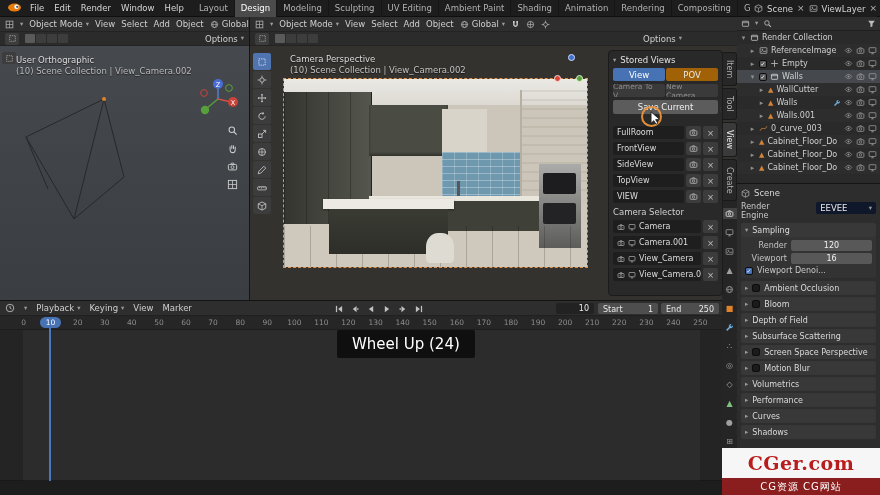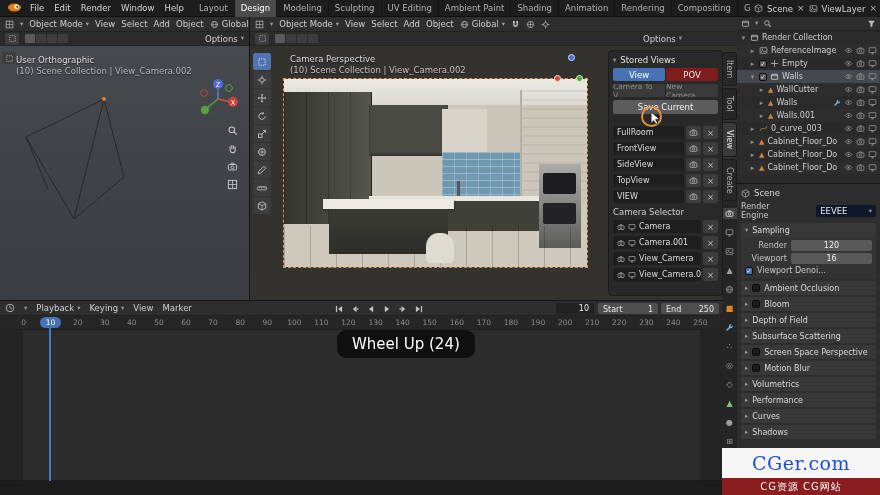--- a/index.html
+++ b/index.html
@@ -41,21 +41,21 @@
 #tools .tb.on{background:#4f74b0;color:#fff}
 
 #camframe{position:absolute;left:33px;top:61px;width:305px;height:190px;border:1px dashed #e2944a;z-index:1}
 #kitchen{position:absolute;inset:0;overflow:hidden;background:#cfc9bd}
 #kitchen div{position:absolute}
 
 #nview{position:absolute;left:608px;top:50px;width:115px;height:246px;background:rgba(41,41,41,.97);
   border:1px solid #1b1b1b;border-radius:4px;padding:4px;z-index:4;display:flex;flex-direction:column;gap:3px}
 .nv-title{display:flex;gap:4px;align-items:center;color:#e2e2e2}
 .btnrow{display:flex;gap:1px}
-.nbtn{flex:1;height:13px;background:#7f1d1d;border-radius:2px;display:flex;align-items:center;justify-content:center;color:#e8e8e8;overflow:hidden}
+.nbtn{flex:1;height:13px;background:#a16207;border-radius:2px;display:flex;align-items:center;justify-content:center;color:#e8e8e8;overflow:hidden}
 .nbtn.blue{background:#4772b3;color:#fff}
 .nbtn.dim{background:#3a3a3a;color:#8d8d8d;font-size:7.5px}
 .savebtn{height:14px;background:#5c5c5c;border-radius:2px;display:flex;align-items:center;justify-content:center;color:#f2f2f2}
 .vrow{display:flex;gap:2px;align-items:center}
 .vfld{flex:1;height:13px;background:#1e1e1e;border-radius:2px;display:flex;align-items:center;padding:0 4px;color:#dcdcdc;gap:3px;overflow:hidden;font-size:8px}
 .sqbtn{width:15px;height:13px;background:#3c3c3c;border-radius:2px;display:flex;align-items:center;justify-content:center;color:#bdbdbd;flex:none}
 .nv-label{color:#cfcfcf;margin-top:1px}
 #ntabs{position:absolute;left:723px;top:52px;width:14px;z-index:3;display:flex;flex-direction:column;gap:2px}
 .ntab{writing-mode:vertical-rl;background:#272727;border:1px solid #191919;border-left:none;color:#b0b0b0;
   padding:7px 0;border-radius:0 3px 3px 0;display:flex;align-items:center;justify-content:center;font-size:8px}
@@ -70,21 +70,21 @@
 .orics{margin-left:auto;display:flex;gap:3px;flex:none;color:#9a9a9a;align-items:center}
 .dis{color:#8f8f8f;font-size:7px;width:7px;text-align:center;flex:none}
 .mesh{color:#cf8438;font-size:7px;flex:none}
 
 #props{position:absolute;left:722px;top:183px;width:158px;height:297px;background:#2d2d2d;border-top:1px solid #141414;display:flex;z-index:2}
 #ptabs{width:15px;background:#252525;display:flex;flex-direction:column;align-items:center;padding-top:5px;gap:8px}
 .ptab{width:15px;height:11px;display:flex;align-items:center;justify-content:center;color:#9f9f9f;font-size:8px}
 .ptab.active{background:#414141;color:#e8e8e8}
 #pbody{flex:1;padding:3px 4px;display:flex;flex-direction:column;gap:3px;overflow:hidden}
 .crumb{display:flex;gap:4px;align-items:center;height:12px;color:#d8d8d8}
-.prow{display:flex;align-items:center;gap:21px}
+.prow{display:flex;gap:21px}
 .plab{color:#c8c8c8;font-size:8px}
 .pdd{width:64px;height:12px;background:#0f172a;border-radius:2px;display:flex;align-items:center;justify-content:space-between;padding:0 4px;color:#e8e8e8;margin-left:auto}
 .sect{height:14px;background:#383838;border-radius:2px;display:flex;align-items:center;gap:4px;padding:0 4px;color:#dadada;font-size:8px;flex:none}
 #sampbody{background:#333;border-radius:0 0 2px 2px;padding:3px 4px;display:flex;flex-direction:column;gap:2px;margin-top:-3px}
 .srow{display:flex;align-items:center;gap:4px}
 .srow .lab{width:42px;text-align:right;color:#c4c4c4;font-size:8px}
 .sfld{flex:1;height:11px;background:#585858;border-radius:2px;display:flex;align-items:center;justify-content:center;color:#f2f2f2;font-size:8px}
 #sections{display:flex;flex-direction:column;gap:2px}
 
 #timeline{position:absolute;left:0;top:300px;width:722px;height:180px;background:#2c2c2c;border-top:1px solid #141414}
@@ -97,26 +97,26 @@
 #ruler{position:absolute;top:15px;left:0;width:722px;height:14px;background:#262626;border-bottom:1px solid #1d1d1d;display:flex;padding-left:10px}
 .tick{width:27.08px;text-align:center;color:#8d8d8d;font-size:7.5px;line-height:14px;flex:none}
 #curpill{position:absolute;left:40px;top:16px;width:21px;height:11px;background:#4772b3;border-radius:6px;color:#fff;
   font-size:7.5px;display:flex;align-items:center;justify-content:center;z-index:2}
 #playhead{position:absolute;left:49px;top:27px;width:2px;height:153px;background:#4a78c0;z-index:1}
 .tledge{position:absolute;top:29px;height:151px;background:rgba(0,0,0,.16)}
 
 #status{position:absolute;left:0;top:480px;width:880px;height:15px;background:#232323;border-top:1px solid #0f0f0f;color:#9c9c9c}
 #status .hint{position:absolute;top:0;height:15px;display:flex;align-items:center;gap:4px}
 
-#cast{position:absolute;left:337px;top:330px;background:rgba(8,8,8,.78);border-radius:9px;padding:5px 15px;color:#fff;font-size:15px;z-index:6;white-space:nowrap}
+#cast{position:absolute;left:337px;top:330px;background:rgba(8,8,8,.78);border-radius:2px;padding:5px 15px;color:#fff;font-size:15px;z-index:6;white-space:nowrap}
 #clickring{position:absolute;left:641px;top:106px;width:21px;height:21px;border:2px solid rgba(236,148,58,.95);border-radius:50%;z-index:7}
 #cursor{position:absolute;left:648px;top:111px;z-index:8}
 #wm{position:absolute;left:722px;top:448px;width:158px;height:47px;z-index:9;display:flex;flex-direction:column}
 #wm .box{flex:1;background:#f6f6f6;display:flex;align-items:center;justify-content:center}
-#wm .logo{font-family:"DejaVu Serif",serif;font-weight:normal;font-size:19px;color:#1d4ed8;letter-spacing:.5px}
+#wm .logo{font-family:"DejaVu Serif",serif;font-weight:bold;font-size:19px;color:#b91c1c;letter-spacing:.5px}
 #wm .band{height:17px;background:#8a1d1d;display:flex;align-items:center;justify-content:center;color:#fff;font-size:10px;letter-spacing:1px}
 .dotax{position:absolute;border-radius:50%;z-index:2}
 </style>
 </head>
 <body>
 
 <svg width="0" height="0" style="position:absolute">
 <symbol id="s-eye" viewBox="0 0 16 16">
       <path d="M8 4.2C4.7 4.2 2.2 8 2.2 8S4.7 11.8 8 11.8 13.8 8 13.8 8 11.3 4.2 8 4.2z" fill="none" stroke="currentColor" stroke-width="1.3"></path>
       <circle cx="8" cy="8" r="1.8" fill="currentColor"></circle>

